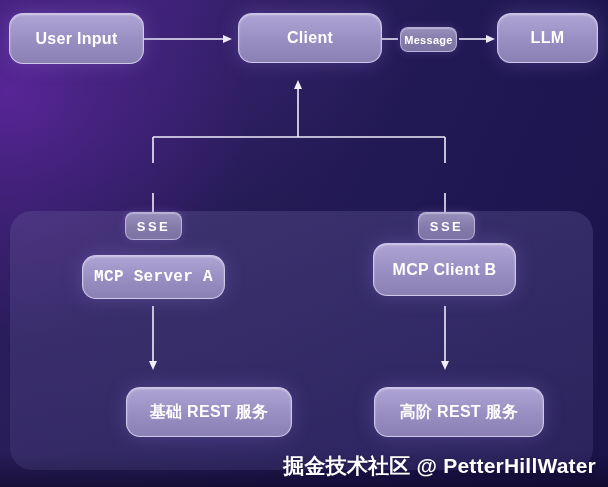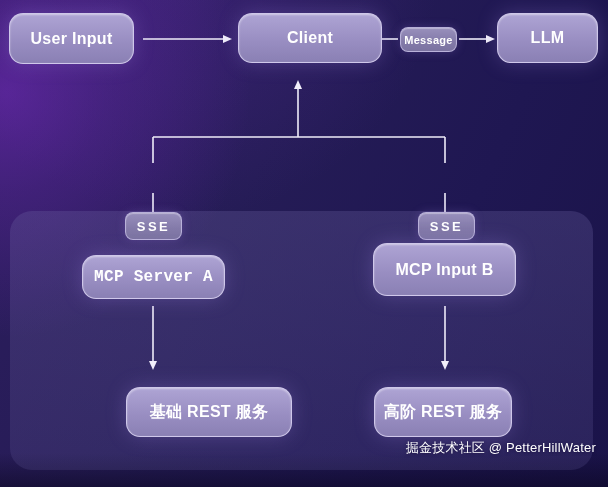--- a/index.html
+++ b/index.html
@@ -33,36 +33,36 @@
     box-shadow:0 0 10px rgba(150,125,215,0.25), inset 0 1px 1px rgba(255,255,255,0.35);
   }
   .node.sse{letter-spacing:2.5px;font-size:13px;margin-top:48px;}
   #container-panel{
     position:absolute;left:10px;top:211px;width:583px;height:259px;
     background:linear-gradient(180deg, rgba(108,98,162,0.30) 0%, rgba(94,85,148,0.24) 100%);
     border-radius:22px;
   }
   #connector-lines{position:absolute;left:0;top:0;pointer-events:none;}
   #watermark{
-    position:absolute;right:12px;top:439px;
-    color:#ffffff;font-size:13px;font-weight:400;
+    position:absolute;right:12px;top:452px;
+    color:#ffffff;font-size:21px;font-weight:700;
     letter-spacing:0.2px;
     text-shadow:0 1px 3px rgba(20,10,50,0.6);
   }
   
-  #node-user-input{left:9px;top:13px;width:125px;height:51px;}
+  #node-user-input{left:9px;top:13px;width:135px;height:51px;}
   #node-client{left:238px;top:13px;width:144px;height:50px;}
   #node-message{left:400px;top:27px;width:57px;height:25px;font-size:11px;text-align:right;}
   #node-llm{left:497px;top:13px;width:101px;height:50px;}
   #node-sse-left{left:125px;top:164px;width:57px;height:28px;}
   #node-sse-right{left:418px;top:164px;width:57px;height:28px;}
   #node-mcp-a{left:82px;top:255px;width:143px;height:44px;font-family:Liberation Mono, monospace;}
   #node-mcp-b{left:373px;top:243px;width:143px;height:53px;}
   #node-rest-basic{left:82px;top:387px;width:166px;height:50px;margin-left:44px;}
-  #node-rest-advanced{left:374px;top:387px;width:138px;height:50px;}
+  #node-rest-advanced{left:374px;top:387px;width:170px;height:50px;}
 </style>
 </head>
 <body>
 
 <div id="canvas">
 
   <div id="container-panel"></div>
 
   <svg id="connector-lines" width="608" height="487" viewBox="0 0 608 487">
     <g stroke="#efecf9" stroke-width="1.6" fill="none">
@@ -105,21 +105,21 @@
   <div class="node small" id="node-message">Message</div>
 
   <div class="node" id="node-llm">LLM</div>
 
   <div class="node small sse" id="node-sse-left">SSE</div>
 
   <div class="node small sse" id="node-sse-right">SSE</div>
 
   <div class="node" id="node-mcp-a">MCP Server A</div>
 
-  <div class="node" id="node-mcp-b">MCP Input B</div>
+  <div class="node" id="node-mcp-b">MCP Client B</div>
 
   <div class="node" id="node-rest-basic">基础 REST 服务</div>
 
   <div class="node" id="node-rest-advanced">高阶 REST 服务</div>
 
   <div id="watermark">掘金技术社区 @ PetterHillWater</div>
 
 </div>
 
 </body></html>

